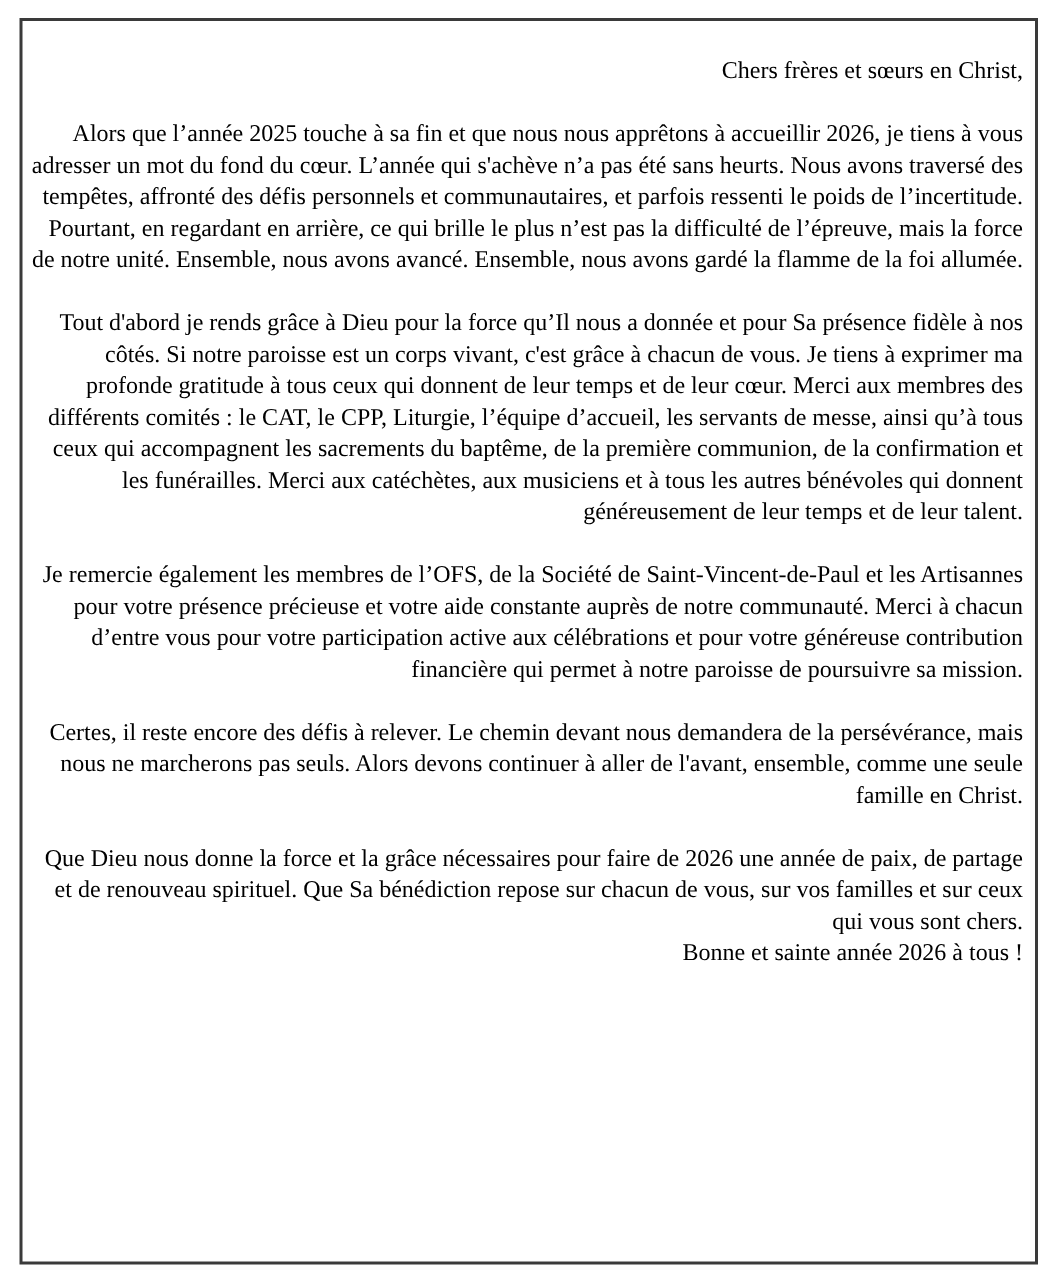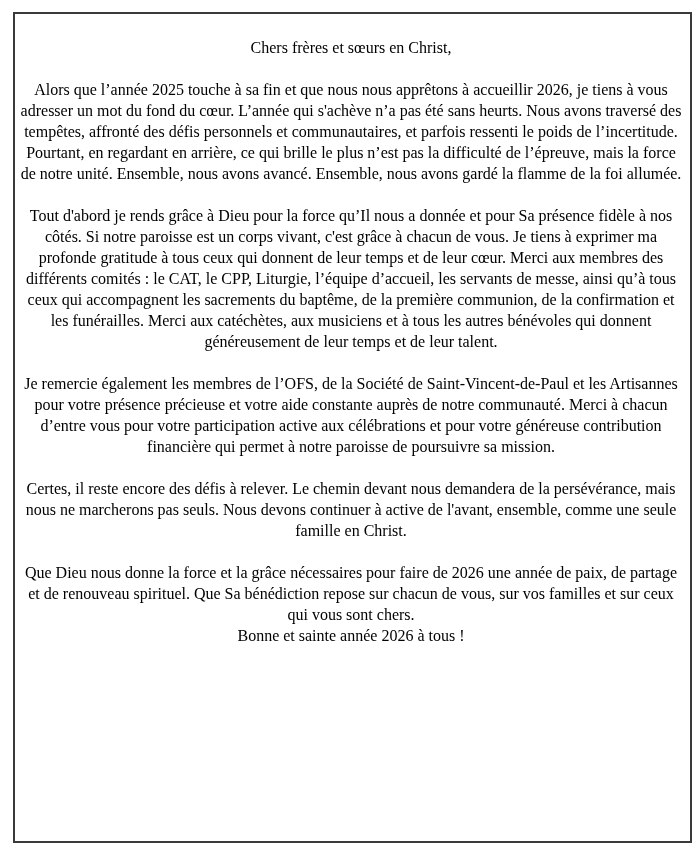--- a/index.html
+++ b/index.html
@@ -22,32 +22,32 @@
     box-sizing: border-box;
     border: 2px solid var(--border-color, #3a3a3a);
     background: var(--page-bg, #ffffff);
   }
   .page-inner {
     padding: 23px 8px 0 5px;
     font-family: "Liberation Serif", "DejaVu Serif", serif;
     font-size: 16px;
     line-height: 21px;
     color: var(--text-color, #000000);
-    text-align: center;
+    text-align: right;
   }
   .para {
     margin: 0 0 21px 0;
     padding: 0;
   }
 </style>
 </head>
 <body>
 
 <div class="page-frame">
   <div class="page-inner">
       <p class="para">Chers frères et sœurs en Christ,</p>
       <p class="para">Alors que l’année 2025 touche à sa fin et que nous nous apprêtons à accueillir 2026, je tiens à vous adresser un mot du fond du cœur. L’année qui s'achève n’a pas été sans heurts. Nous avons traversé des tempêtes, affronté des défis personnels et communautaires, et parfois ressenti le poids de l’incertitude. Pourtant, en regardant en arrière, ce qui brille le plus n’est pas la difficulté de l’épreuve, mais la force de notre unité. Ensemble, nous avons avancé. Ensemble, nous avons gardé la flamme de la foi allumée.</p>
       <p class="para">Tout d'abord je rends grâce à Dieu pour la force qu’Il nous a donnée et pour Sa présence fidèle à nos côtés. Si notre paroisse est un corps vivant, c'est grâce à chacun de vous. Je tiens à exprimer ma profonde gratitude à tous ceux qui donnent de leur temps et de leur cœur. Merci aux membres des différents comités : le CAT, le CPP, Liturgie, l’équipe d’accueil, les servants de messe, ainsi qu’à tous ceux qui accompagnent les sacrements du baptême, de la première communion, de la confirmation et les funérailles. Merci aux catéchètes, aux musiciens et à tous les autres bénévoles qui donnent généreusement de leur temps et de leur talent.</p>
       <p class="para">Je remercie également les membres de l’OFS, de la Société de Saint-Vincent-de-Paul et les Artisannes pour votre présence précieuse et votre aide constante auprès de notre communauté. Merci à chacun d’entre vous pour votre participation active aux célébrations et pour votre généreuse contribution financière qui permet à notre paroisse de poursuivre sa mission.</p>
-      <p class="para">Certes, il reste encore des défis à relever. Le chemin devant nous demandera de la persévérance, mais nous ne marcherons pas seuls. Nous devons continuer à active de l'avant, ensemble, comme une seule famille en Christ.</p>
+      <p class="para">Certes, il reste encore des défis à relever. Le chemin devant nous demandera de la persévérance, mais nous ne marcherons pas seuls. Alors devons continuer à aller de l'avant, ensemble, comme une seule famille en Christ.</p>
       <p class="para">Que Dieu nous donne la force et la grâce nécessaires pour faire de 2026 une année de paix, de partage et de renouveau spirituel. Que Sa bénédiction repose sur chacun de vous, sur vos familles et sur ceux qui vous sont chers.<br>Bonne et sainte année 2026 à tous !</p>
     </div>
 </div>
 
 </body></html>

